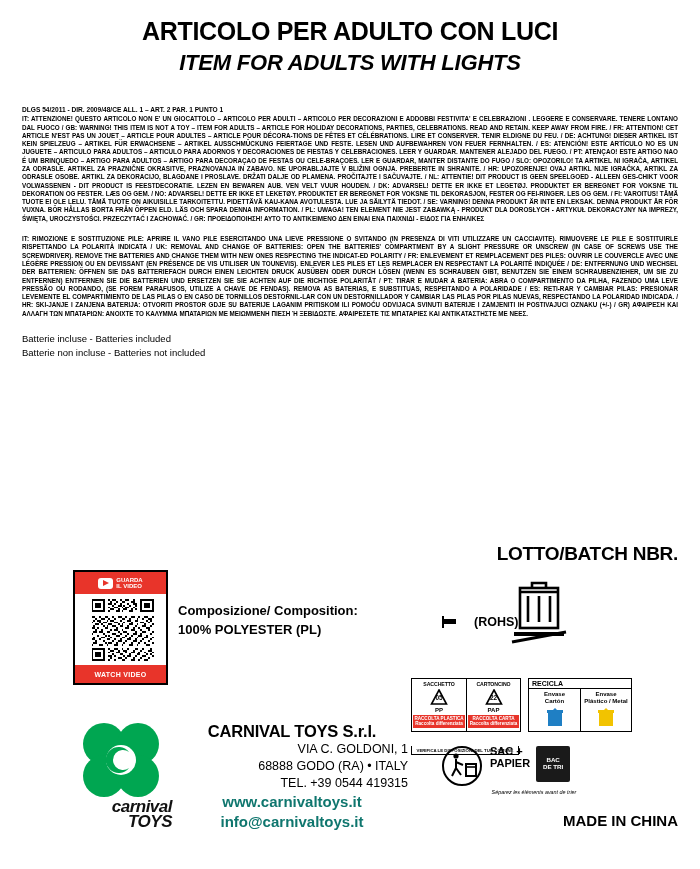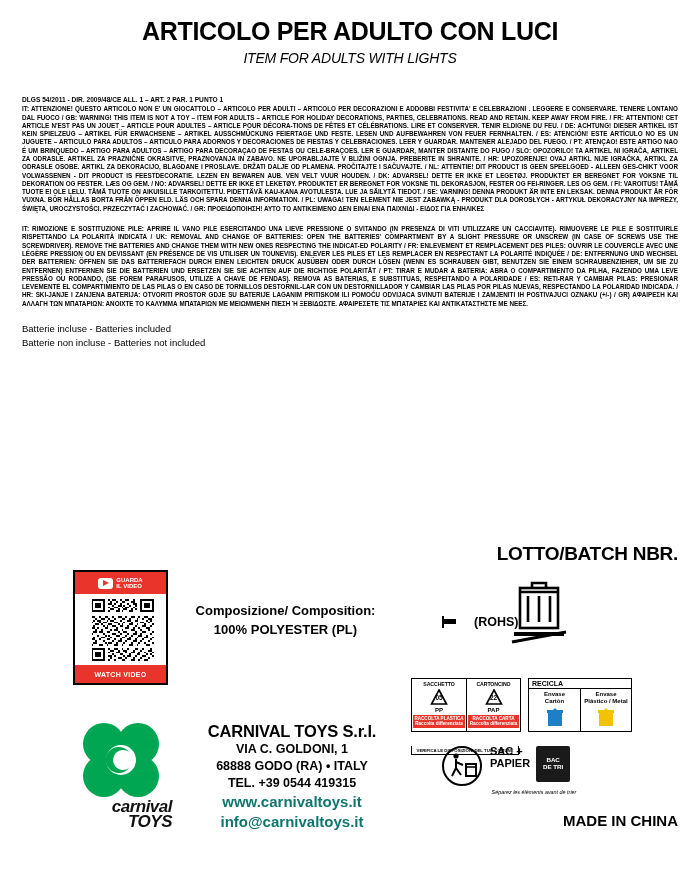--- a/index.html
+++ b/index.html
@@ -28,23 +28,23 @@
     text-align: center;
     padding-top: 18px;
   }
   .title-main {
     font-size: 25px;
     font-weight: bold;
     letter-spacing: -0.3px;
     line-height: 1.1;
   }
   .title-sub {
-    font-size: 14px;
+    font-size: 22px;
     font-style: italic;
-    font-weight: normal;
+    font-weight: bold;
     margin-top: 4px;
     letter-spacing: -0.2px;
   }
 
   
   .legal {
     margin: 0 22px;
     font-size: 6.3px;
     line-height: 1.32;
     text-align: justify;
@@ -148,21 +148,21 @@
     justify-content: center;
     letter-spacing: 0.3px;
   }
 
   
   .composition {
     position: absolute;
     left: 178px;
     top: 32px;
     width: 215px;
-    text-align: center;
+    text-align: left;
     font-size: 13px;
     font-weight: bold;
     line-height: 1.45;
   }
 
   
   .ce-wrap {
     position: absolute;
     left: 404px;
     top: 32px;
@@ -301,22 +301,23 @@
     width: 232px;
     text-align: center;
   }
   .co-name {
     font-size: 16.5px;
     font-weight: bold;
     letter-spacing: -0.2px;
   }
   .co-line {
     font-size: 12.5px;
-    font-weight: bold;
+    font-weight: normal;
     line-height: 1.35;
+    text-align: right;
   }
   .co-web {
     font-size: 15px;
     font-weight: bold;
     color: #0f766e;
     line-height: 1.35;
   }
 
   
   .logo {

